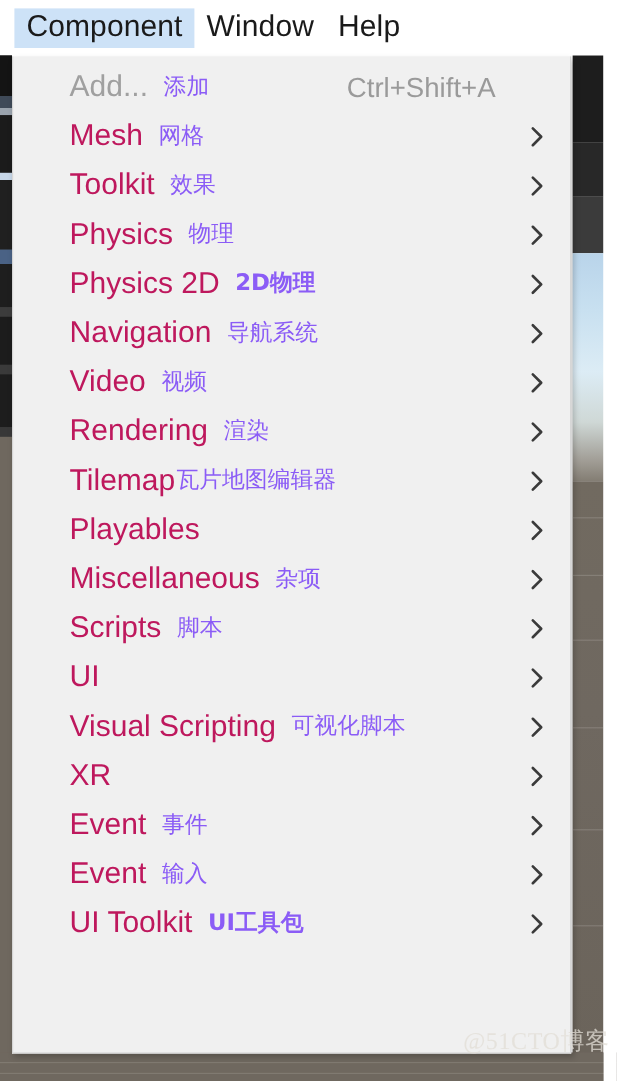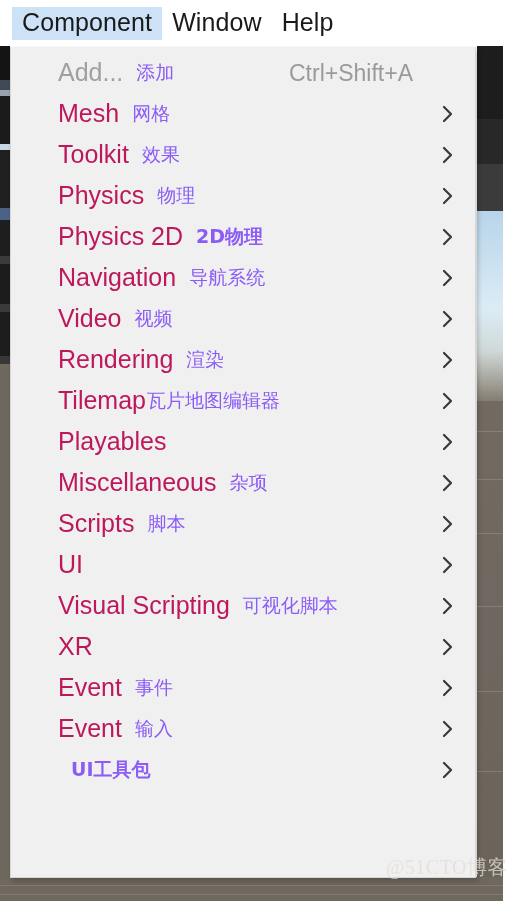--- a/index.html
+++ b/index.html
@@ -288,20 +288,21 @@
         <span class="en">Event</span>
         <span style="display: inline-block; width: 13px;"></span>
         <span class="cn">输入</span>
         <span class="chev">
           <svg width="14" height="20" viewBox="0 0 14 20" fill="none" xmlns="http://www.w3.org/2000/svg">
             <path d="M3 3 L10 10 L3 17" stroke="#3a3a3a" stroke-width="2.2" stroke-linecap="round" stroke-linejoin="round"></path>
           </svg>
         </span>
       </div>
       <div class="menu-row">
+        <span class="en">UI Toolkit</span>
         <span style="display: inline-block; width: 13px;"></span>
         <span class="cn bold">UI工具包</span>
         <span class="chev">
           <svg width="14" height="20" viewBox="0 0 14 20" fill="none" xmlns="http://www.w3.org/2000/svg">
             <path d="M3 3 L10 10 L3 17" stroke="#3a3a3a" stroke-width="2.2" stroke-linecap="round" stroke-linejoin="round"></path>
           </svg>
         </span>
       </div>
     </div>
 </div>

